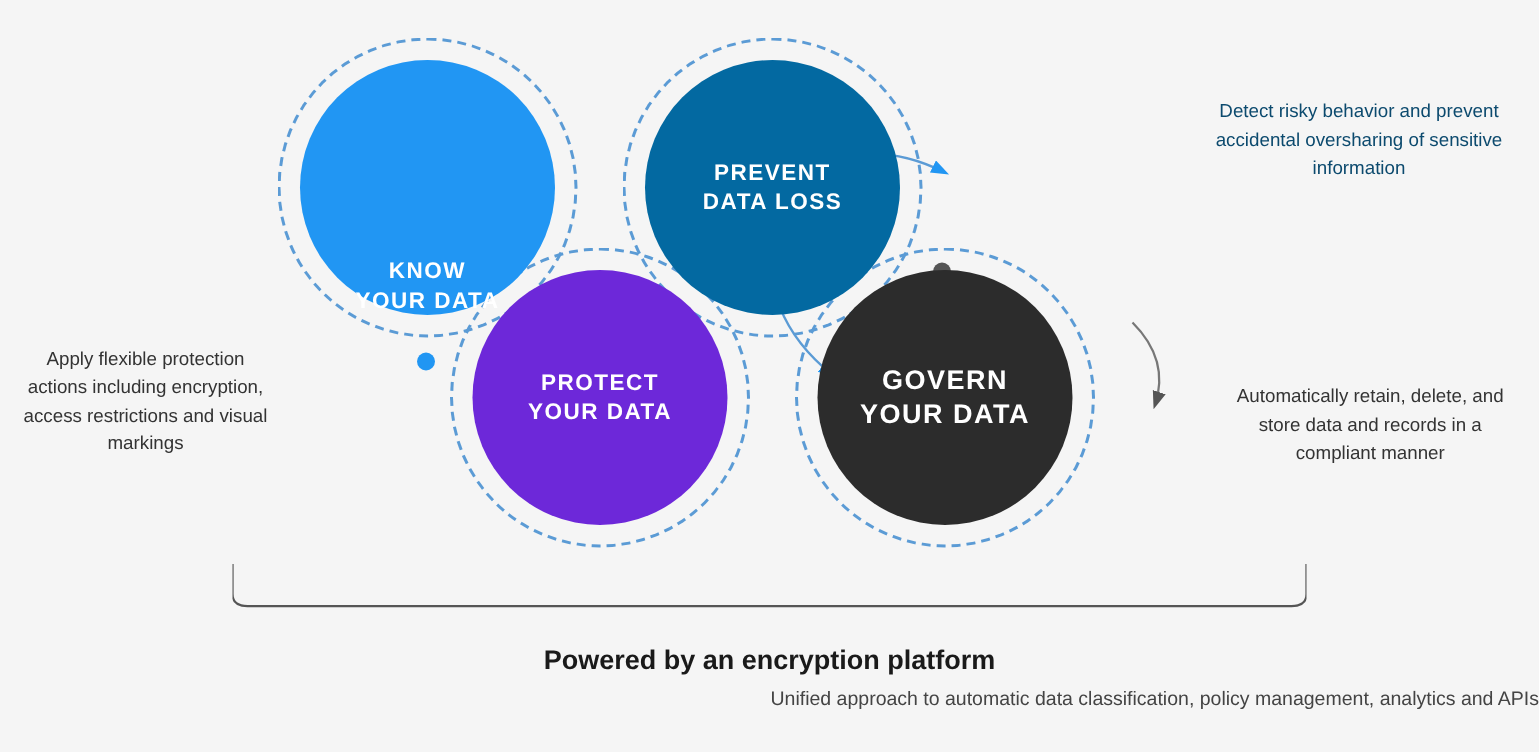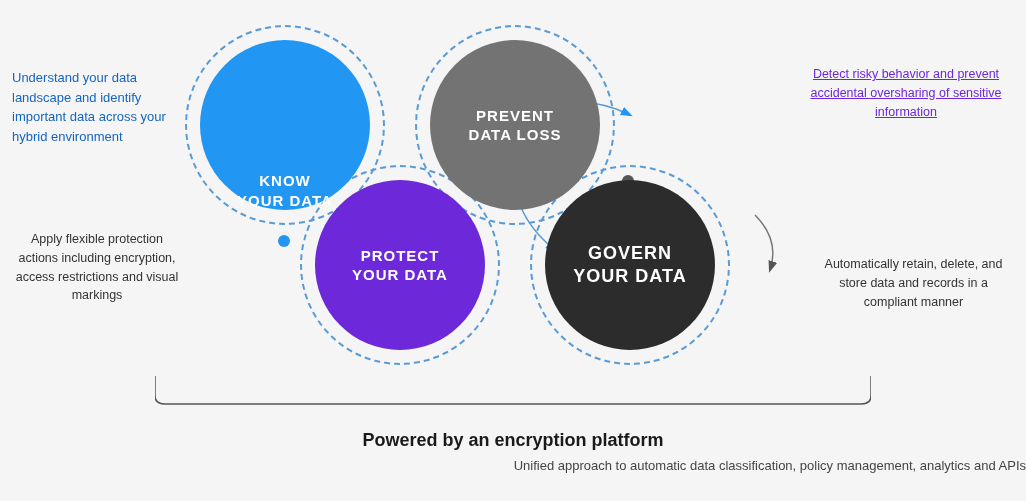--- a/index.html
+++ b/index.html
@@ -66,21 +66,21 @@
       width: 200px;
       height: 200px;
       top: 5px;
       left: 35px;
     }
 
     
     .circle-prevent {
       width: 170px;
       height: 170px;
-      background: #737373;
+      background: #0369a1;
       top: 20px;
       left: 280px;
       font-size: 15px;
       z-index: 2;
     }
 
     .circle-prevent-dashed {
       width: 200px;
       height: 200px;
       top: 5px;
@@ -166,22 +166,21 @@
       font-size: 12.5px;
       color: #333;
     }
 
     .annotation-prevent {
       top: 65px;
       right: 20px;
       width: 200px;
       text-align: center;
       font-size: 12.5px;
-      color: #6d28d9;
-      text-decoration: underline;
+      color: #0c4a6e;
     }
 
     .annotation-govern {
       top: 255px;
       right: 20px;
       width: 185px;
       text-align: center;
       font-size: 12.5px;
       color: #333;
       margin-left: 25px;
@@ -230,23 +229,20 @@
       height: 380px;
       pointer-events: none;
       z-index: 1;
     }
   </style>
 </head>
 <body>
 
 <div class="main-container">
 
-  <div class="annotation annotation-know">
-    <span>Understand your data landscape and identify important data across your hybrid environment</span>
-  </div>
 
   <div class="annotation annotation-protect">
     <span>Apply flexible protection actions including encryption, access restrictions and visual markings</span>
   </div>
 
   <div class="annotation annotation-prevent">
     <span>Detect risky behavior and prevent accidental oversharing of sensitive information</span>
   </div>
 
   <div class="annotation annotation-govern">

